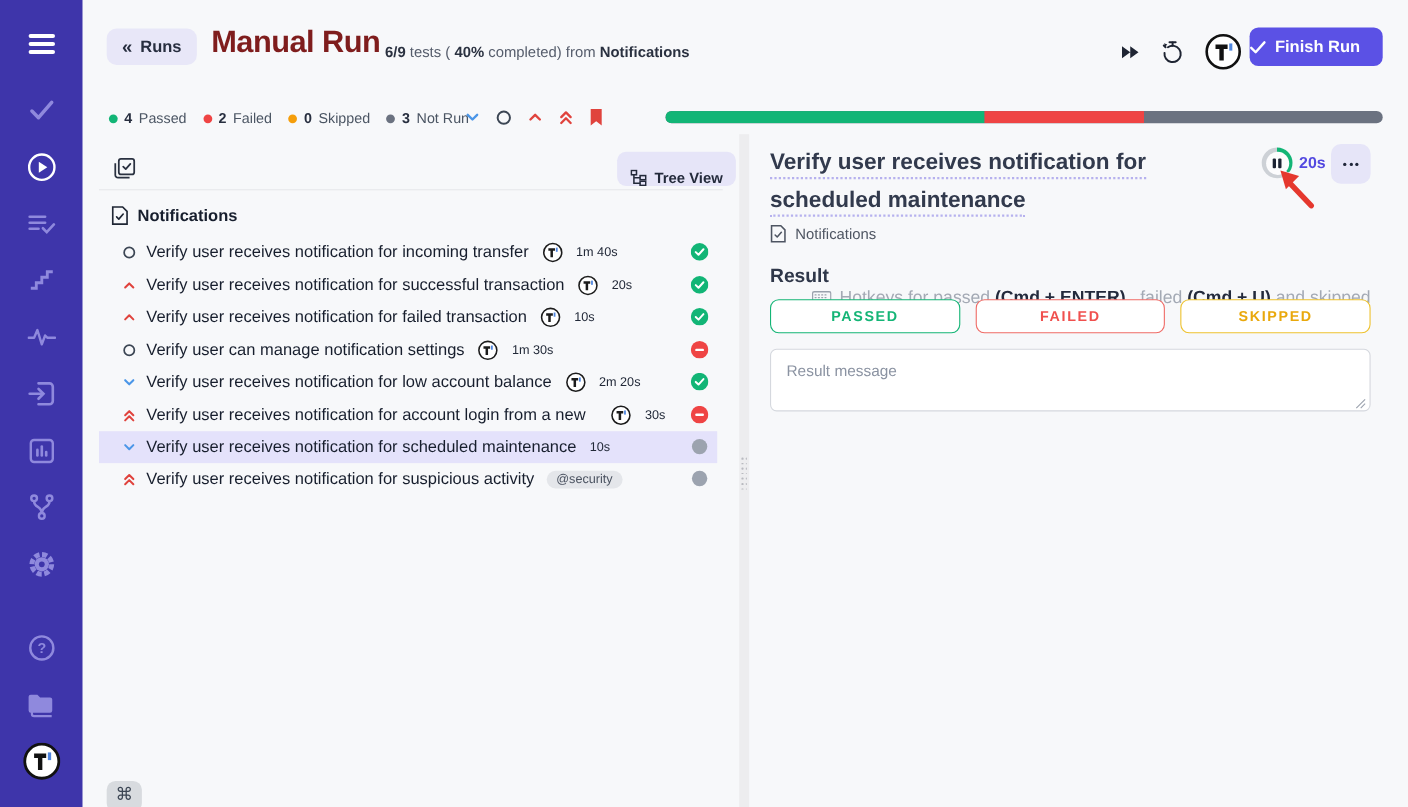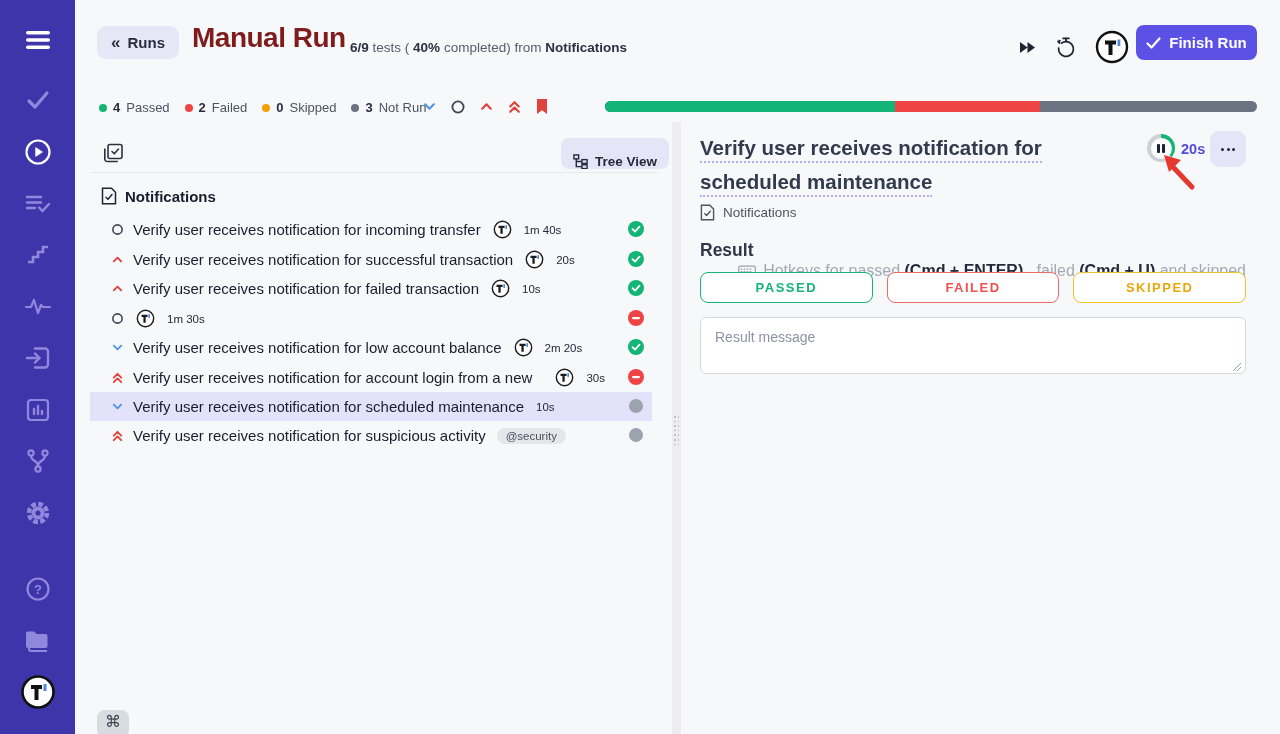--- a/index.html
+++ b/index.html
@@ -16,21 +16,21 @@
   
   .btn-runs { position:absolute; left:97px; top:26px; height:33px; padding:0 14px; display:flex; align-items:center; gap:7px;
     background:#e8e7f8; border-radius:9px; font-size:15px; font-weight:bold; color:#272e3f; cursor:pointer; }
   .btn-runs .chev { font-size:17px; line-height:1; }
   .page-title { position:absolute; left:192px; top:22px; font-size:28px; font-weight:800; letter-spacing:-0.5px; color:#7f1d1d; }
   .page-stats { position:absolute; left:350px; top:40px; font-size:13.5px; color:#555c6b; }
   .page-stats b { color:#2a3140; }
   .topbar-icons { position:absolute; left:1018px; top:30px; display:flex; align-items:center; gap:18px; }
   .icon-btn { cursor:pointer; display:flex; align-items:center; justify-content:center; }
   .finish-btn { position:absolute; left:1136px; top:25px; width:121px; height:35px; background:#5b51e5; border:none; border-radius:8px;
-    color:#fff; font-size:15px; font-weight:bold; display:flex; align-items:center; justify-content:center; gap:8px; cursor:pointer;
+    color:#fff; font-size:15px; font-weight:bold; display:flex; align-items:center; justify-content:flex-start; gap:8px; cursor:pointer;
     font-family:"Liberation Sans", sans-serif; }
 
   
   .counts { position:absolute; left:99px; top:100px; display:flex; align-items:center; gap:15px; font-size:13px; color:#4b5563; }
   .count-item { display:flex; align-items:center; gap:6px; }
   .dot { width:8px; height:8px; border-radius:50%; }
   .count-item b { color:#272e3f; }
   .filters { position:absolute; left:422px; top:98px; display:flex; align-items:center; gap:13px; }
   .progress { position:absolute; left:605px; top:101px; width:652px; height:11px; border-radius:6px; overflow:hidden; display:flex; background:#6b7280; }
   .pg { height:100%; }
@@ -390,20 +390,21 @@
           <circle cx="8" cy="8" r="8" fill="#12b576"></circle>
           <path d="M4.5 8.2 L7 10.6 L11.5 5.6" fill="none" stroke="#fff" stroke-width="1.8" stroke-linecap="round" stroke-linejoin="round"></path>
         </svg></span>
   </div>
   <div class="trow r3">
     <span class="prio">
         <svg width="13" height="13" viewBox="0 0 14 14">
           <circle cx="7" cy="7" r="5" fill="none" stroke="#3c4654" stroke-width="1.7"></circle>
         </svg>
       </span>
+    <span class="ttl">Verify user can manage notification settings</span>
     <span class="tbadge">
         <svg width="19" height="19" viewBox="0 0 20 20">
           <circle cx="10" cy="10" r="8.6" fill="#fff" stroke="#1c1c1c" stroke-width="1.5"></circle>
           <path d="M5.8 6 h6.4 v2.4 h-2 V14.5 h-2.4 V8.4 h-2 z" fill="#1c1c1c"></path>
           <rect x="13" y="5.4" width="1.7" height="4" fill="#4f86e0"></rect>
         </svg>
       </span>
     <span class="dur">1m 30s</span>
     <span class="stat"><svg width="16" height="16" viewBox="0 0 16 16">
           <circle cx="8" cy="8" r="8" fill="#ef4444"></circle>

